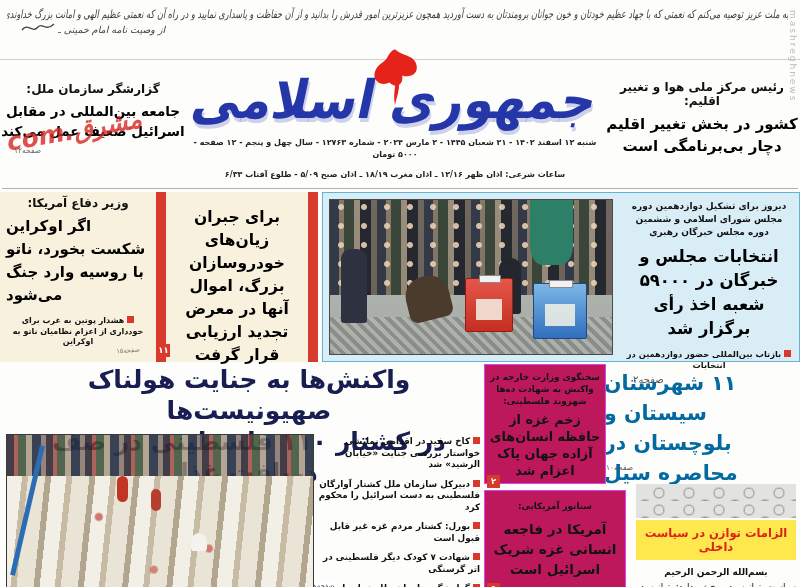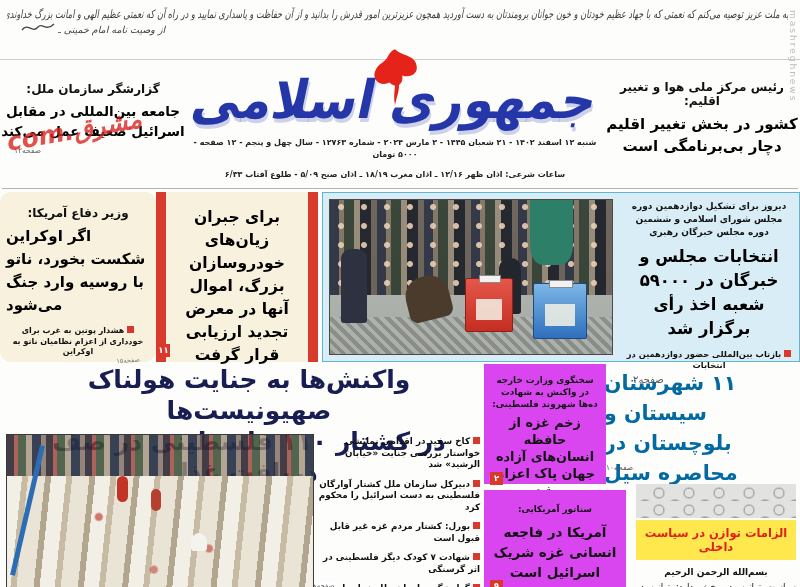--- a/index.html
+++ b/index.html
@@ -42,35 +42,35 @@
   .e-kicker{font-size:9px;font-weight:bold;line-height:13px;text-align:center;}
   .e-headline{font-size:16.5px;font-weight:bold;line-height:24px;text-align:center;margin-top:6px;color:#000;}
   .e-sub{font-size:8.3px;font-weight:bold;margin-top:8px;text-align:center;line-height:11px;}
   .e-page{font-size:10px;color:#555;text-align:left;margin-top:3px;padding-left:8px;}
   .photo-frame{flex:1;margin:6px;position:relative;border:1px solid #4a4a4a;overflow:hidden;background:#b6bcbb;direction:ltr;}
   .gapw{width:4px;}
   .redbar{width:10px;background:#d93a2e;}
   .cream{background:#f8f1dd;box-sizing:border-box;position:relative;}
   .auto-box{width:142px;padding:14px 8px;}
   .a-headline{font-size:15.5px;font-weight:bold;line-height:23px;text-align:center;color:#000;}
-  .usa-box{flex:1;padding:14px 6px;border-radius:11px;}
+  .usa-box{flex:1;padding:4px 6px;}
   .u-headline{font-size:15px;font-weight:bold;line-height:23px;text-align:left;margin-top:5px;color:#000;}
   .u-sub{font-size:8px;font-weight:bold;margin-top:9px;text-align:center;line-height:10.5px;}
   .u-page{font-size:6.5px;color:#777;text-align:right;padding-right:10px;margin-top:2px;transform:rotate(-4deg);}
   .sq{display:inline-block;width:7px;height:7px;background:#d9382c;margin-left:3px;vertical-align:0px;}
   .badge{position:absolute;width:13px;height:13px;background:#d9382c;color:#fff;
          font-size:8.5px;font-weight:bold;line-height:13px;text-align:center;}
   
   .bottom{position:relative;height:228px;margin-top:2px;}
   .main-hl{position:absolute;left:18px;top:0;width:462px;text-align:center;
            color:#181d52;font-weight:bold;font-size:25px;line-height:31px;}
   .flood{position:absolute;left:604px;top:4px;width:194px;text-align:left;
          font-size:20.5px;font-weight:bold;color:#0369a1;line-height:30px;}
   .flood-page{position:absolute;left:606px;top:99px;font-size:7.5px;color:#555;}
-  .wbox{position:absolute;border:4px solid #d946ef;background:#d946ef;text-align:center;box-sizing:border-box;}
+  .wbox{position:absolute;border:1px solid #d946ef;background:#be185d;text-align:center;box-sizing:border-box;}
   .mfa{left:484px;top:0;width:122px;height:120px;padding:6px 4px;}
   .b-kicker{font-size:8.8px;font-weight:bold;line-height:12px;}
   .mfa .b-headline{font-size:12.8px;font-weight:bold;line-height:17px;margin-top:4px;}
   .senator{left:484px;top:126px;width:142px;height:102px;padding:9px 4px;}
   .senator .b-headline{font-size:13.5px;font-weight:bold;line-height:20px;margin-top:7px;}
   .bbadge{left:2px;bottom:-5px;}
   .gaza-list{position:absolute;left:318px;top:72px;width:162px;}
   .g-item{font-size:8.8px;font-weight:bold;line-height:11.5px;margin-bottom:8px;text-align:right;}
   .gaza-pages{position:absolute;left:282px;top:218px;font-size:7px;color:#555;background:#fff;padding:0 2px;}
   .bodies-photo{position:absolute;left:6px;top:70px;width:306px;height:158px;

